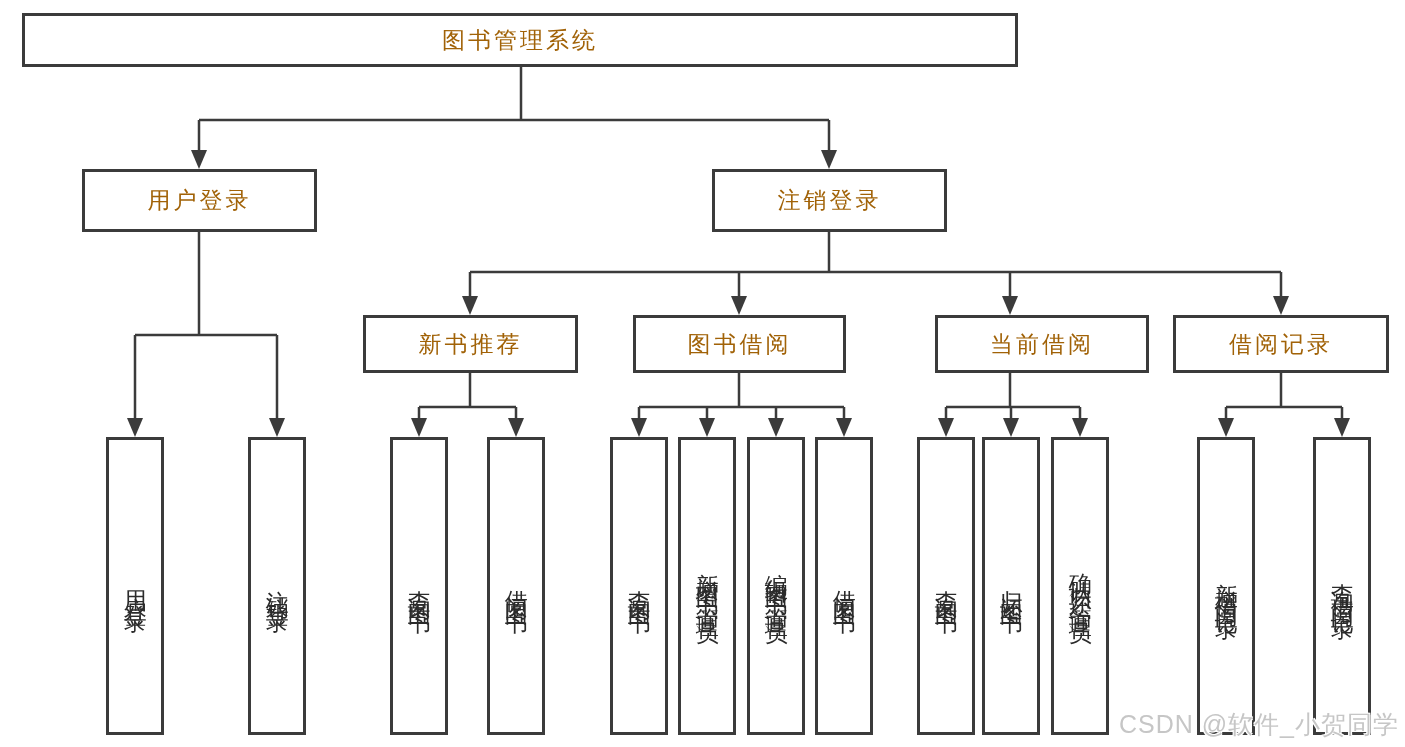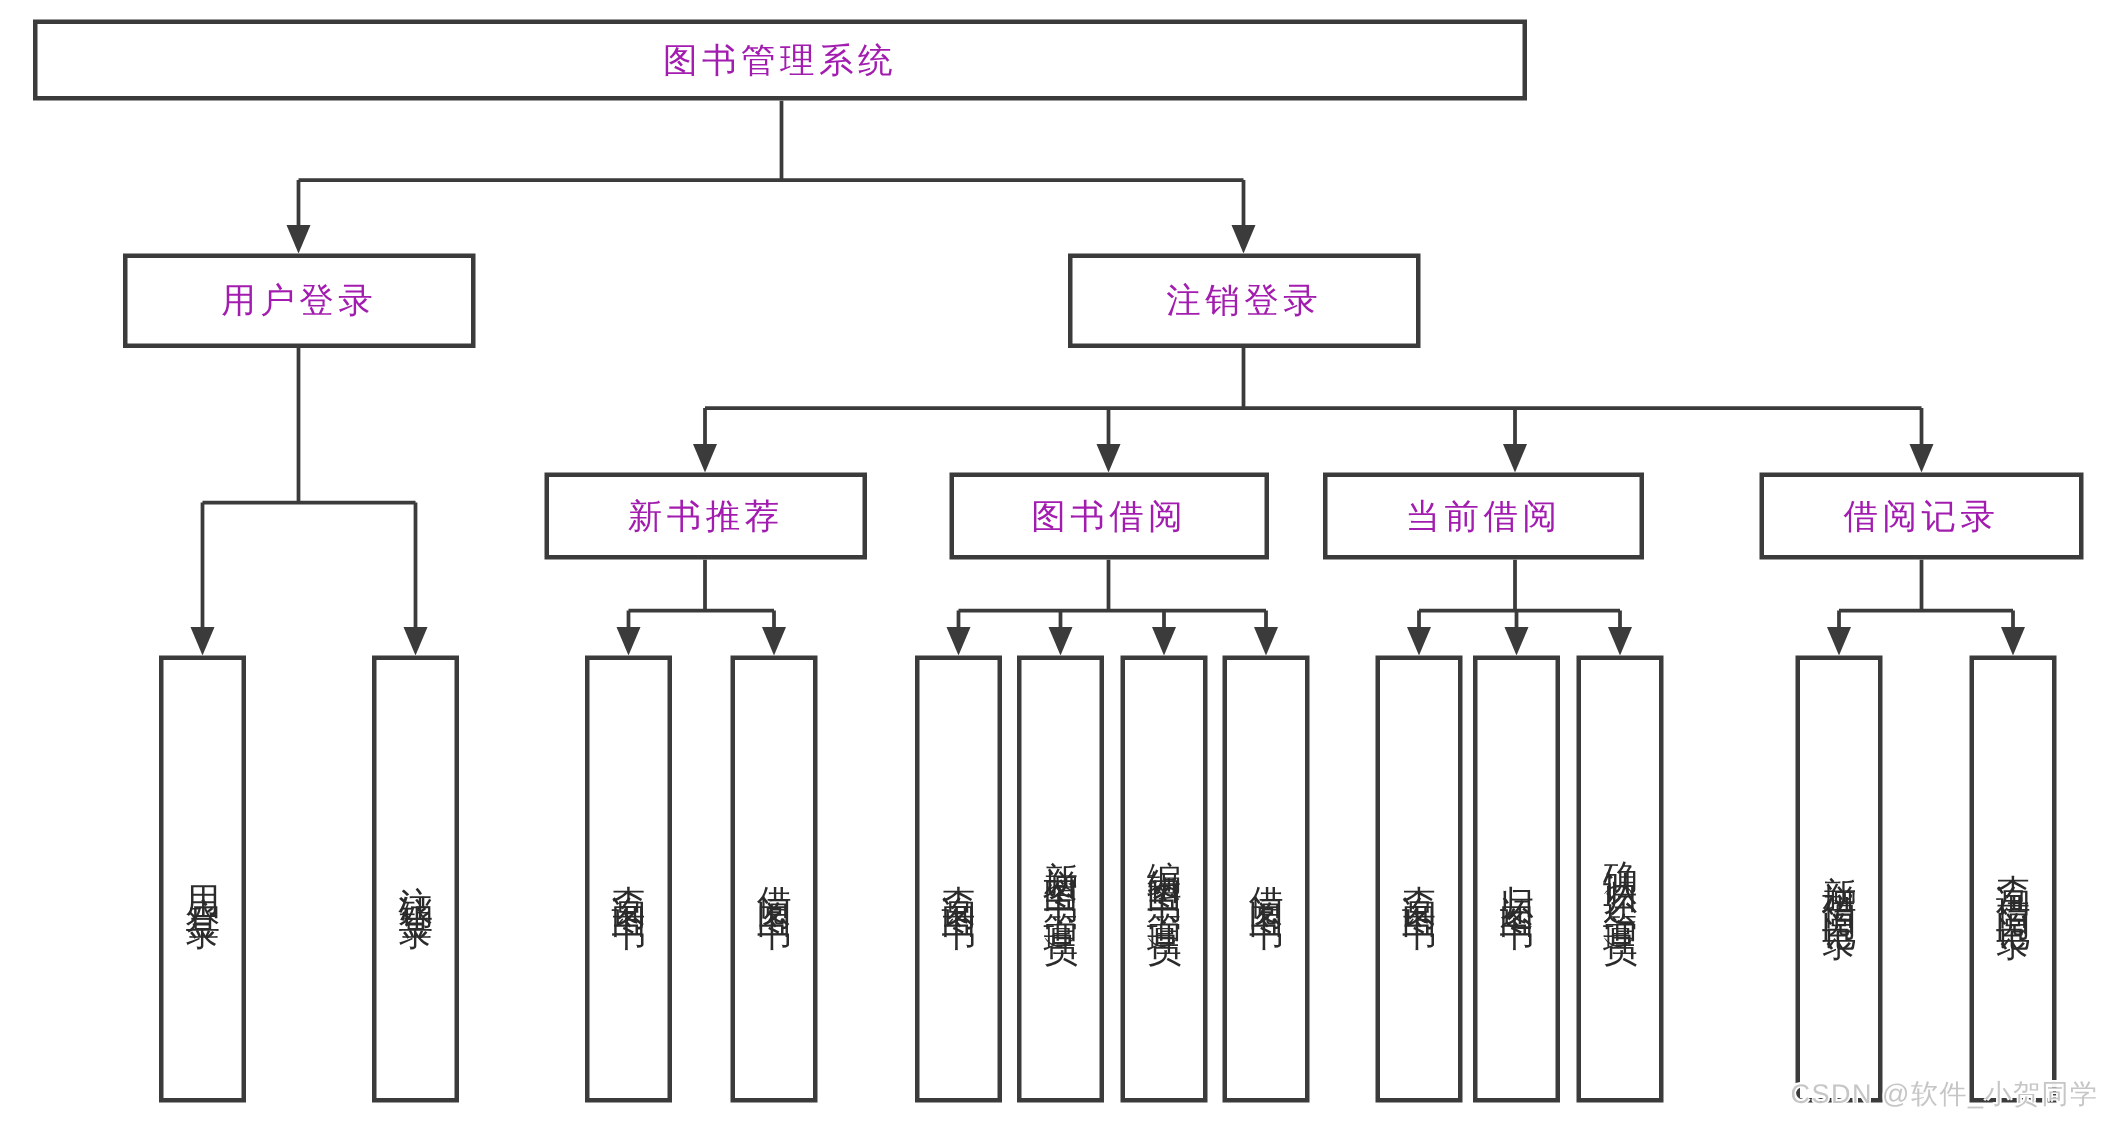--- a/index.html
+++ b/index.html
@@ -7,38 +7,38 @@
     width: 1405px; height: 747px; position: relative; overflow: hidden;
     font-family: "Liberation Sans", "DejaVu Sans", sans-serif;
     color: #2b2b2b;
   }
   .stage { position: absolute; inset: 0; }
   svg.wires { position: absolute; left: 0; top: 0; }
   .hbox {
     position: absolute; box-sizing: border-box;
     border: 3px solid #3b3b3b; background: #ffffff;
     display: flex; align-items: center; justify-content: center;
-    font-size: 23px; letter-spacing: 3px; color: #a21caf;
+    font-size: 23px; letter-spacing: 3px; color: #a16207;
     white-space: nowrap;
   }
   .vbox {
     position: absolute; box-sizing: border-box;
     top: 437px; height: 298px; width: 58px;
     border: 3px solid #3b3b3b; background: #ffffff;
     display: flex; align-items: center; justify-content: center;
   }
   .vbox .vtext {
     writing-mode: vertical-rl;
     text-orientation: mixed;
     font-size: 23px; letter-spacing: 7px; line-height: 1.1;
     color: #2b2b2b; white-space: nowrap;
   }
   .watermark {
     position: absolute; right: 6px; bottom: 6px;
-    font-size: 18px; color: #c6c6c6; letter-spacing: 1px;
+    font-size: 25px; color: #c6c6c6; letter-spacing: 1px;
     text-shadow: -1px -1px 0 #ffffff, 1px -1px 0 #ffffff,
                  -1px 1px 0 #ffffff, 1px 1px 0 #ffffff;
     z-index: 5; white-space: nowrap;
   }
 </style>
 </head>
 <body>
 
 <div class="stage">
 
@@ -95,21 +95,21 @@
   <div class="hbox" style="left:712px; top:169px; width:235px; height:63px;">
     <span>注销登录</span>
   </div>
 
   <div class="hbox" style="left:363px; top:315px; width:215px; height:58px;">
     <span>新书推荐</span>
   </div>
   <div class="hbox" style="left:633px; top:315px; width:213px; height:58px;">
     <span>图书借阅</span>
   </div>
-  <div class="hbox" style="left:882px; top:315px; width:214px; height:58px;">
+  <div class="hbox" style="left:935px; top:315px; width:214px; height:58px;">
     <span>当前借阅</span>
   </div>
   <div class="hbox" style="left:1173px; top:315px; width:216px; height:58px;justify-content:center;">
     <span>借阅记录</span>
   </div>
 
   <div class="vbox" style="left:106px;">
     <span class="vtext">用户登录</span>
   </div>
   <div class="vbox" style="left:248px;">

